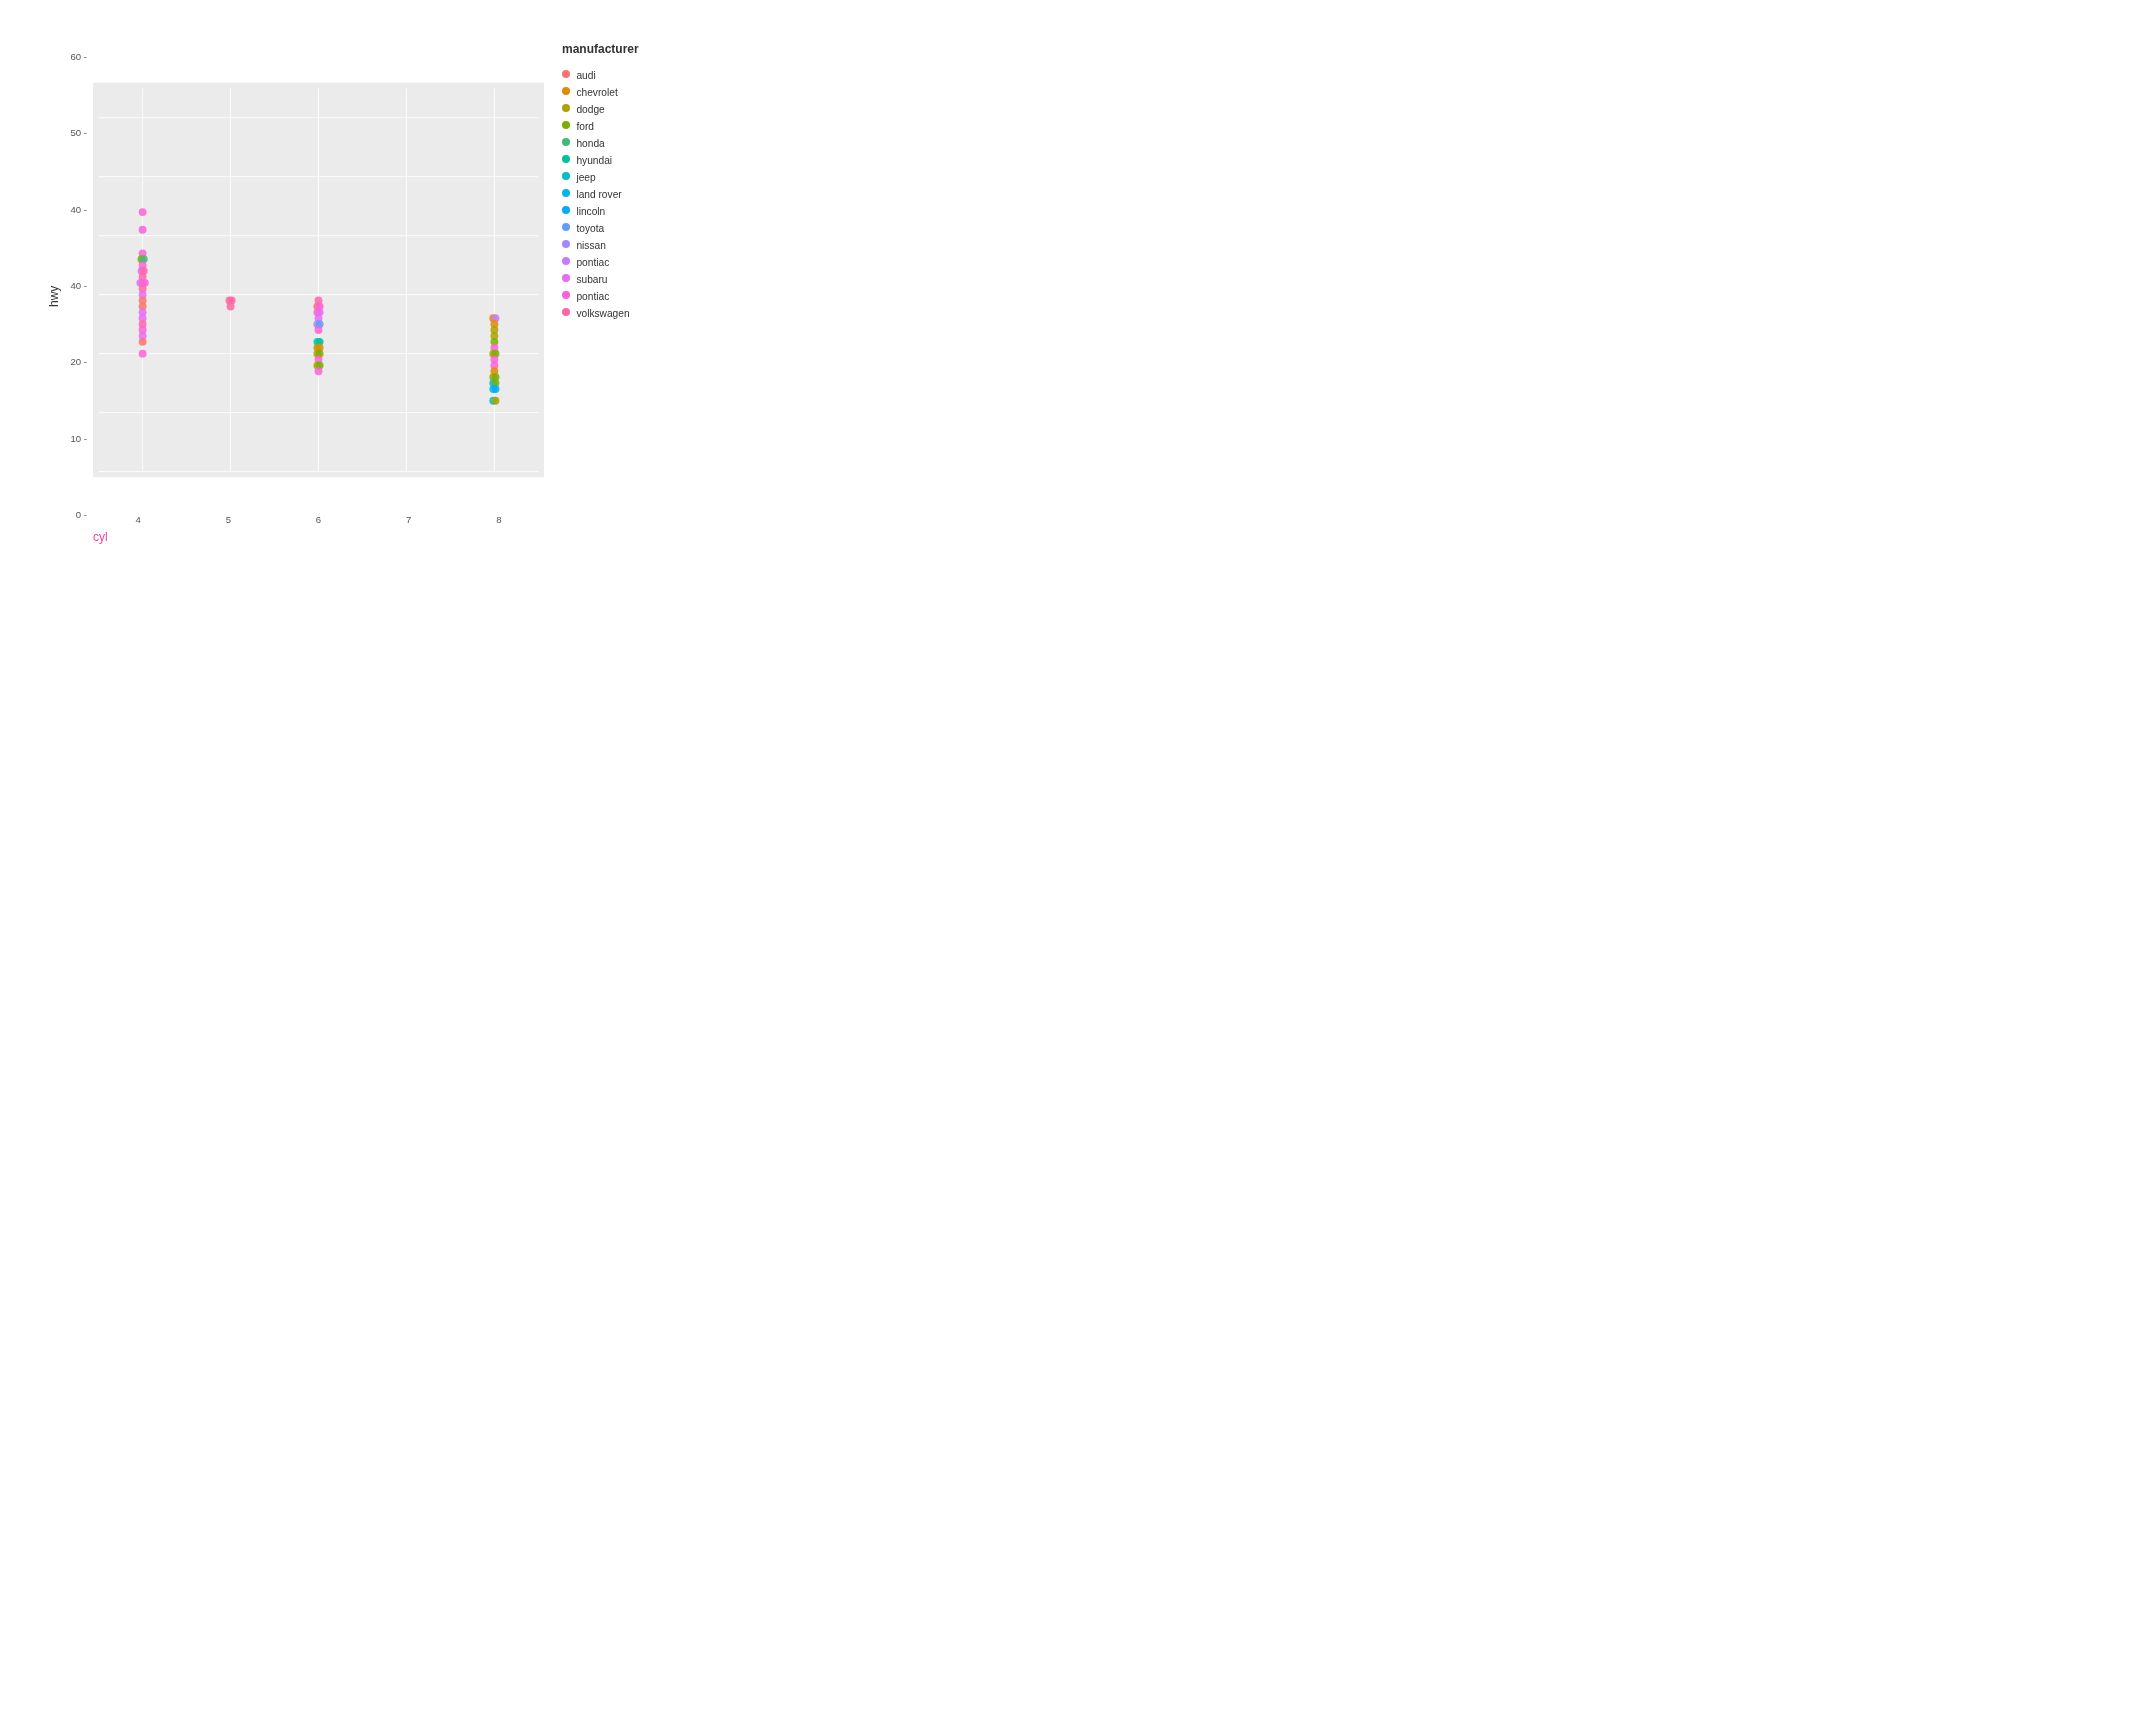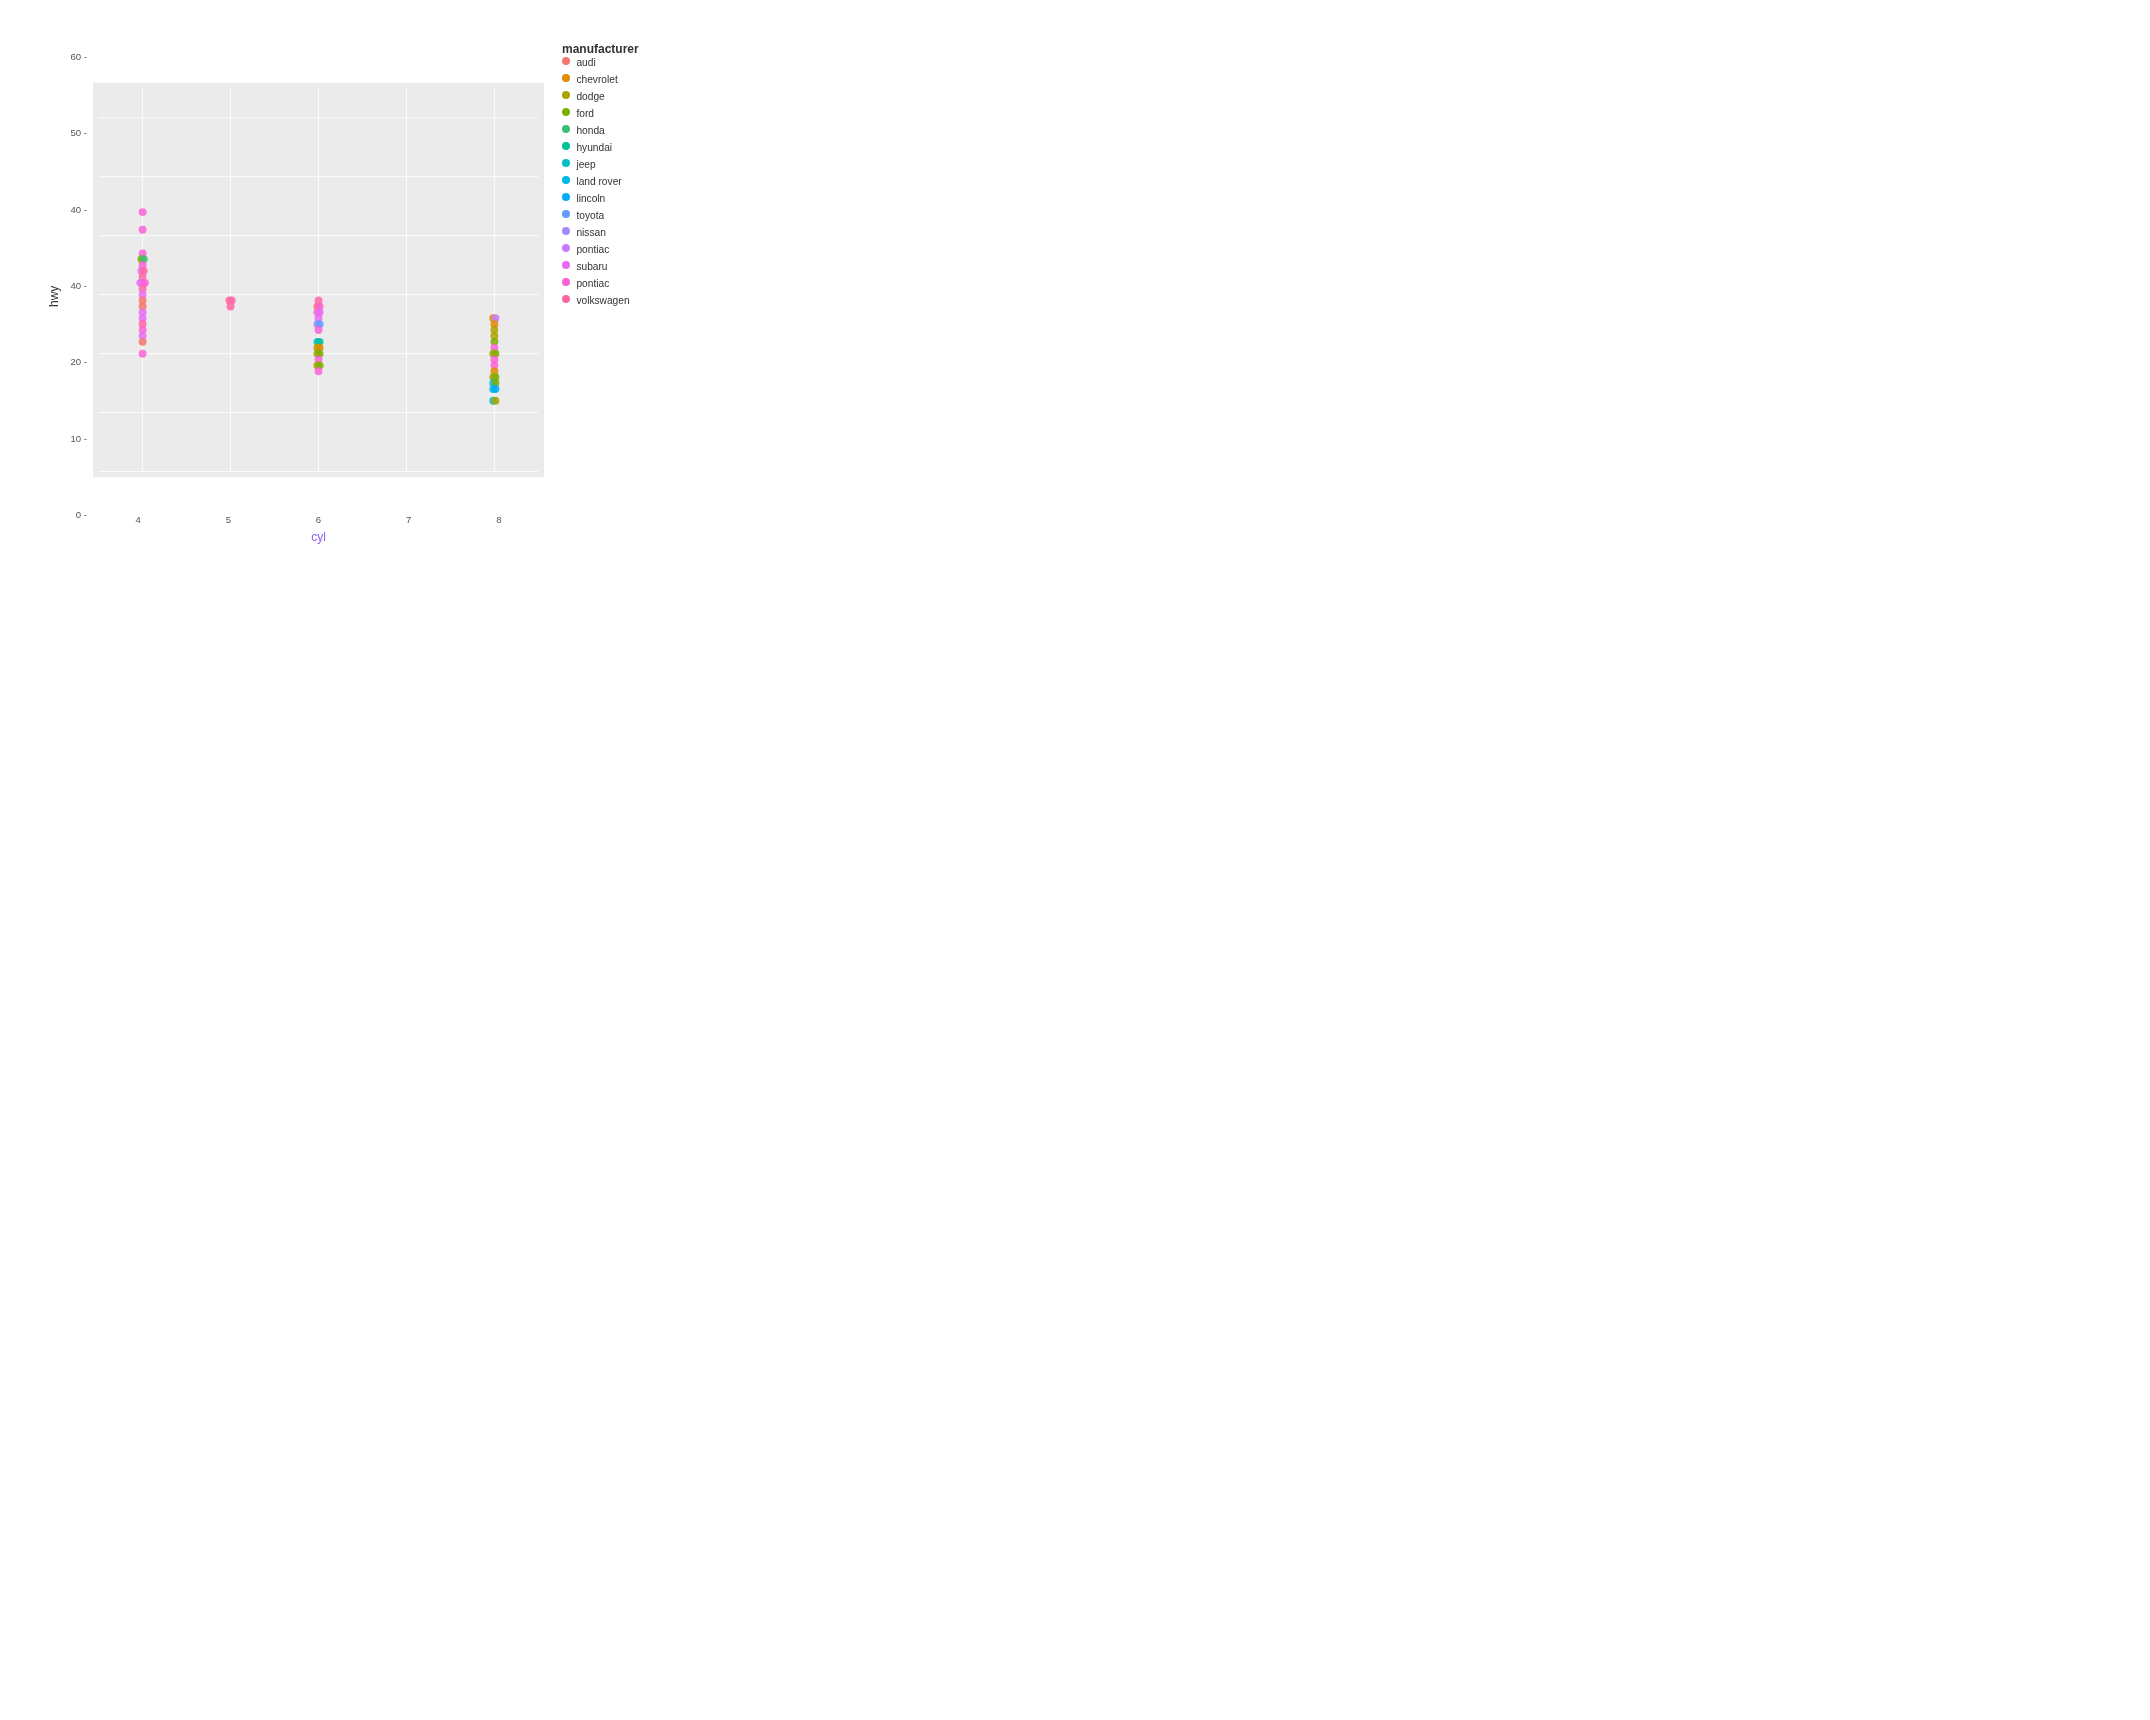--- a/index.html
+++ b/index.html
@@ -68,35 +68,35 @@
       padding-left: 0px;
       padding-top: 2.4px;
     }
     .x-tick {
       font-size: 9.6px;
       color: #555;
       text-align: center;
       flex: 1;
     }
     .x-axis-label {
-      text-align: center;
+      text-align: left;
       font-size: 12px;
-      color: #8b5cf6;
+      color: #ec4899;
       padding-top: 4.8px;
     }
     .legend {
       width: 131px;
       padding-left: 18px;
       padding-top: 12px;
     }
     .legend-title {
       font-size: 12px;
       font-weight: bold;
       color: #333;
-      margin-bottom: 1px;
+      margin-bottom: 14px;
     }
     .legend-item {
       display: flex;
       margin-bottom: 6px;
     }
     .legend-dot {
       width: 8.4px;
       height: 8.4px;
       border-radius: 50%;
       margin-right: 6px;

